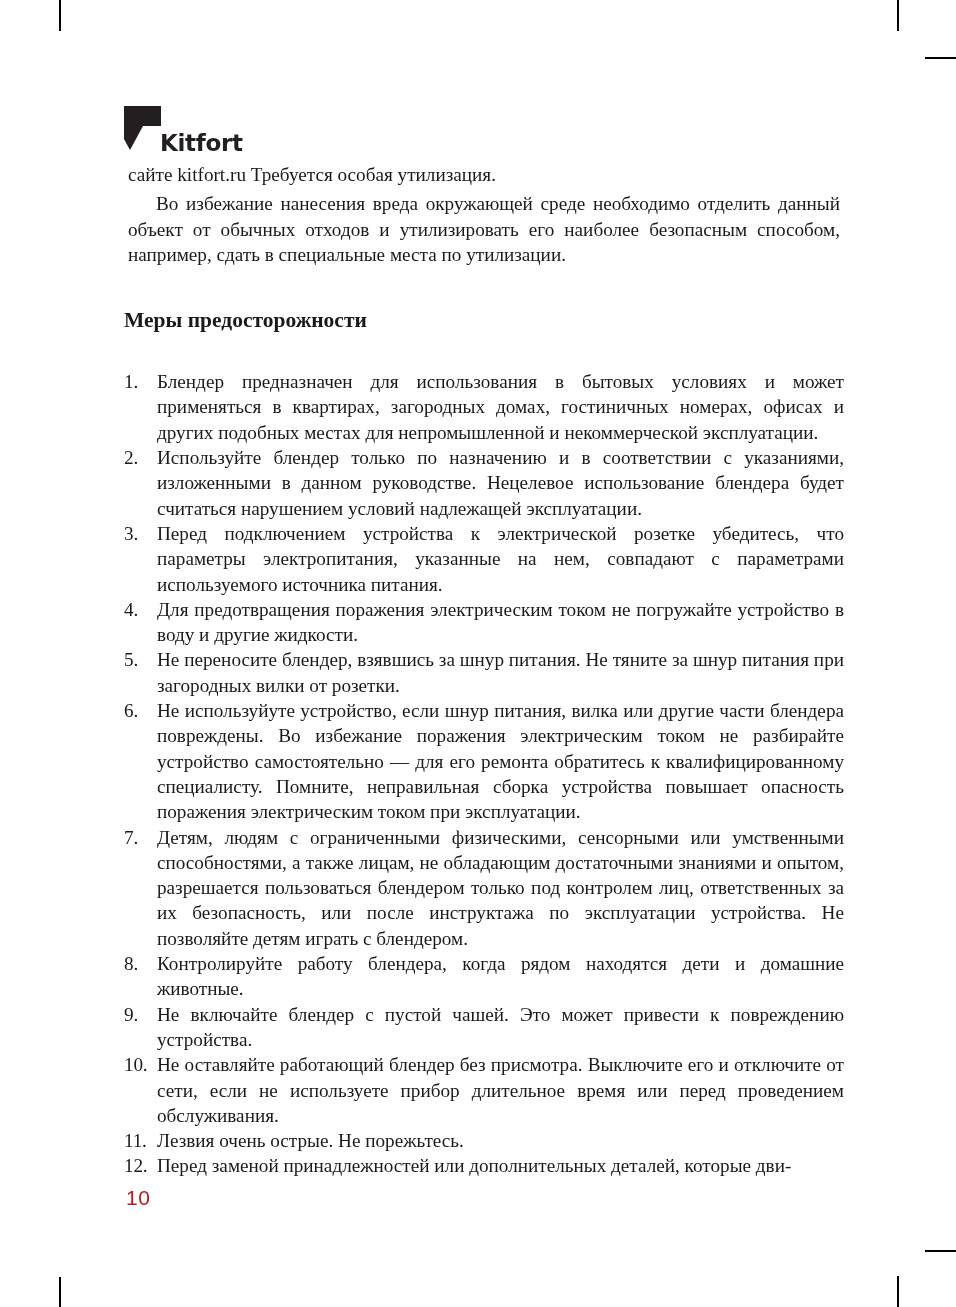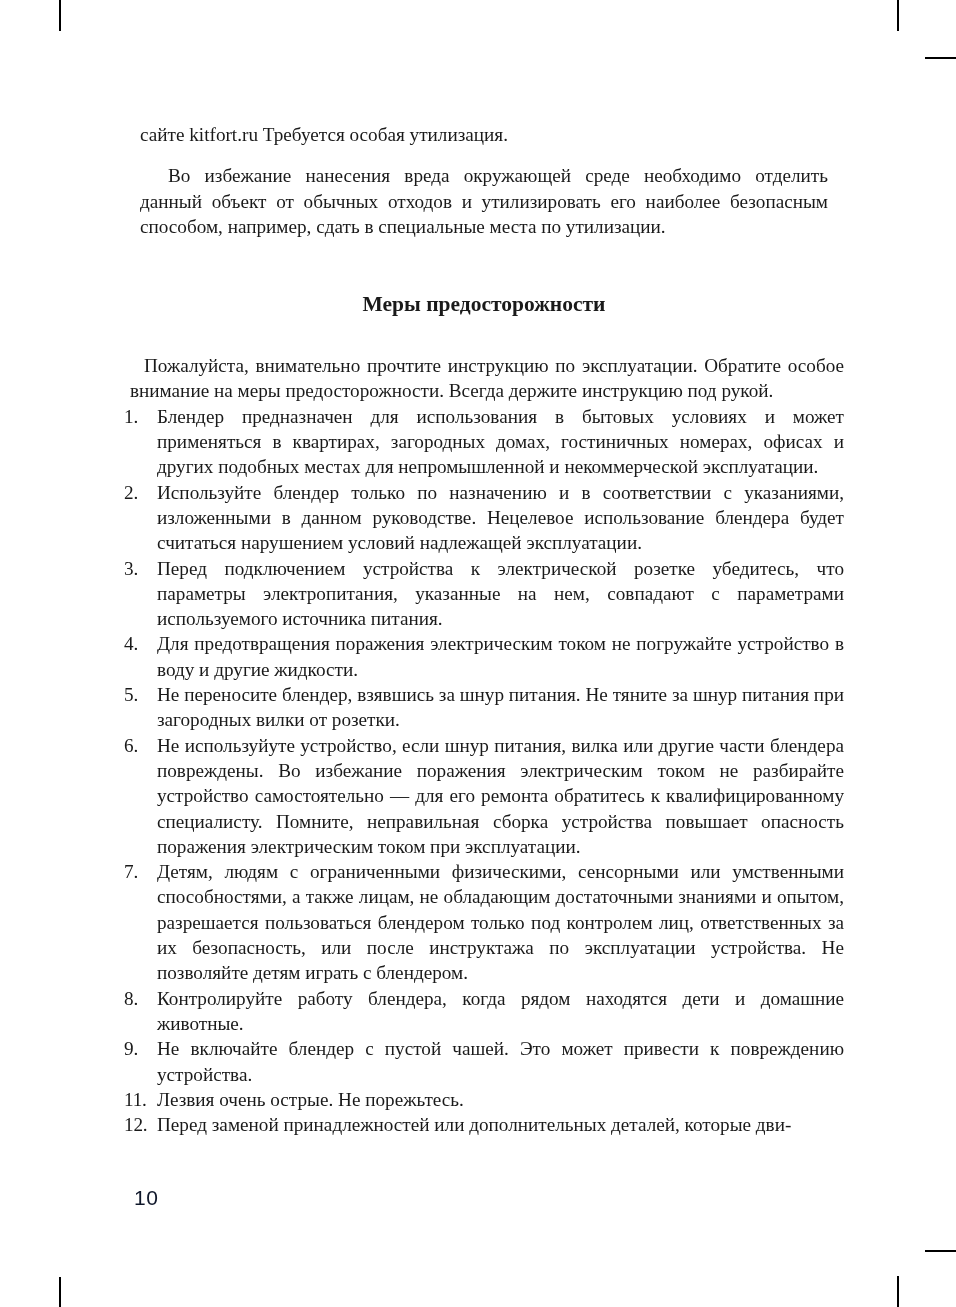--- a/index.html
+++ b/index.html
@@ -66,35 +66,35 @@
     top: 24px;
     font-family: "DejaVu Sans", "Liberation Sans", sans-serif;
     font-weight: bold;
     font-size: 23px;
     letter-spacing: -0.3px;
     color: #231f20;
   }
 
   
   p.para {
-    margin: 16px;
+    margin: 4px;
     font-size: 19.2px;
     line-height: 25.3px;
     text-align: justify;
     text-justify: inter-word;
     hyphens: none;
   }
   p.para.indent { text-indent: 28px; }
   p.para.noindent { text-indent: 0; }
 
   h2.section-heading {
     margin: 0;
     font-size: 21.5px;
     font-weight: bold;
-    text-align: center;
+    text-align: left;
     line-height: 26px;
   }
 
   .heading-spacer-top { height: 36px; }
   .heading-spacer-bottom { height: 36px; }
 
   p.intro {
     margin: 0;
     font-size: 19.2px;
     line-height: 25.3px;
@@ -130,51 +130,58 @@
     width: 30px;
     letter-spacing: -0.2px;
   }
   ol.safety-list li .txt {
     display: block;
   }
 
   
   .page-number {
     position: absolute;
-    left: 134px;
+    left: 126px;
     top: 1186px;
     font-size: 21px;
-    color: #0f172a;
+    color: #b91c1c;
     font-family: "Liberation Sans", "DejaVu Sans", sans-serif;
     letter-spacing: 0.5px;
   }
 </style>
 </head>
 <body>
 
 <div class="page">
 
   <div class="crop-mark crop-v" id="crop-tl-v"></div>
   <div class="crop-mark crop-v" id="crop-tr-v"></div>
   <div class="crop-mark crop-h" id="crop-tr-h"></div>
   <div class="crop-mark crop-v" id="crop-bl-v"></div>
   <div class="crop-mark crop-v" id="crop-br-v"></div>
   <div class="crop-mark crop-h" id="crop-br-h"></div>
 
   <div class="content">
 
+    <div class="logo">
+      <span class="logo-mark">
+        <svg width="38" height="48" viewBox="0 0 38 48" xmlns="http://www.w3.org/2000/svg">
+          <path d="M0 0 H37 V20 H19 L6 44 L0 33 Z" fill="#231f20"></path>
+        </svg>
+      </span>
+      <span class="logo-text">Kitfort</span>
+    </div>
 
     <p class="para noindent">сайте kitfort.ru Требуется особая утилизация.</p>
     <p class="para indent">Во избежание нанесения вреда окружающей среде необходимо отделить данный объект от обычных отходов и утилизировать его наиболее безопасным способом, например, сдать в специальные места по утилизации.</p>
 
     <div class="heading-spacer-top"></div>
     <h2 class="section-heading">Меры предосторожности</h2>
     <div class="heading-spacer-bottom"></div>
 
-    <p class="intro">Пожалуйста, внимательно прочтите инструкцию по эксплуатации. Обратите особое внимание на меры предосторожности. Всегда держите инструкцию под рукой.</p>
 
     <ol class="safety-list">
       <li>
           <span class="num">1.</span>
           <span class="txt">Блендер предназначен для использования в бытовых условиях и может применяться в квартирах, загородных домах, гостиничных номерах, офисах и других подобных местах для непромышленной и некоммерческой эксплуатации.</span>
         </li>
       <li>
           <span class="num">2.</span>
           <span class="txt">Используйте блендер только по назначению и в соответствии с указаниями, изложенными в данном руководстве. Нецелевое использование блендера будет считаться нарушением условий надлежащей эксплуатации.</span>
         </li>
@@ -200,20 +207,24 @@
         </li>
       <li>
           <span class="num">8.</span>
           <span class="txt">Контролируйте работу блендера, когда рядом находятся дети и домашние животные.</span>
         </li>
       <li>
           <span class="num">9.</span>
           <span class="txt">Не включайте блендер с пустой чашей. Это может привести к повреждению устройства.</span>
         </li>
       <li>
+          <span class="num wide">10.</span>
+          <span class="txt">Не оставляйте работающий блендер без присмотра. Выключите его и отключите от сети, если не используете прибор длительное время или перед проведением обслуживания.</span>
+        </li>
+      <li>
           <span class="num wide">11.</span>
           <span class="txt">Лезвия очень острые. Не порежьтесь.</span>
         </li>
       <li>
           <span class="num wide">12.</span>
           <span class="txt">Перед заменой принадлежностей или дополнительных деталей, которые дви-</span>
         </li>
     </ol>
 
   </div>

